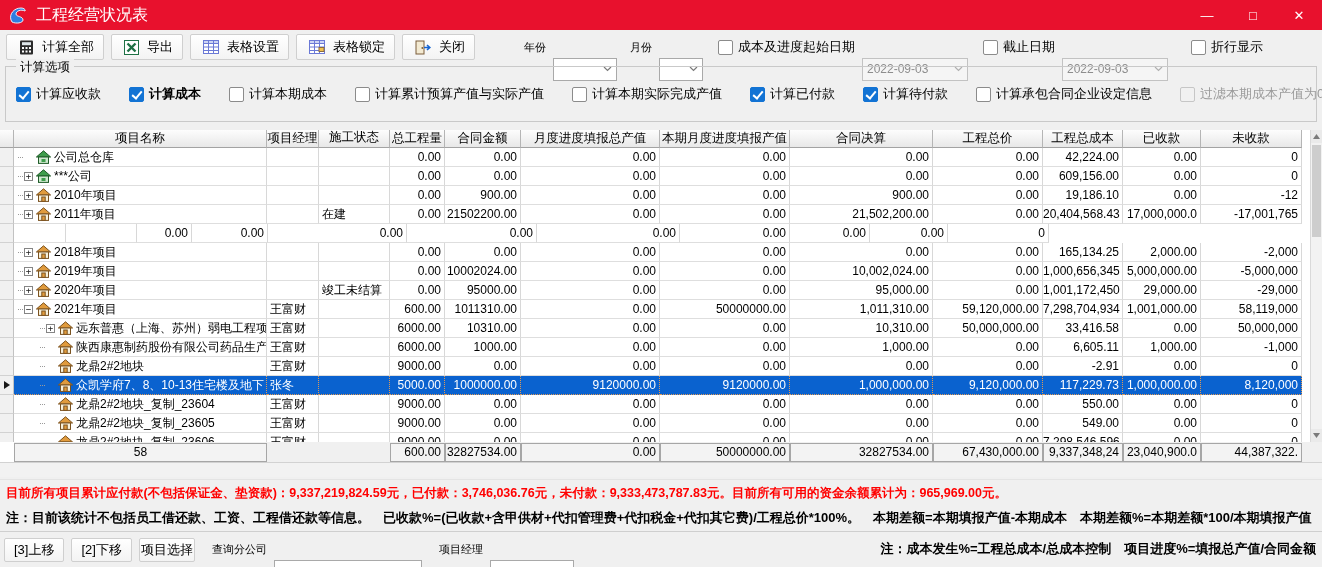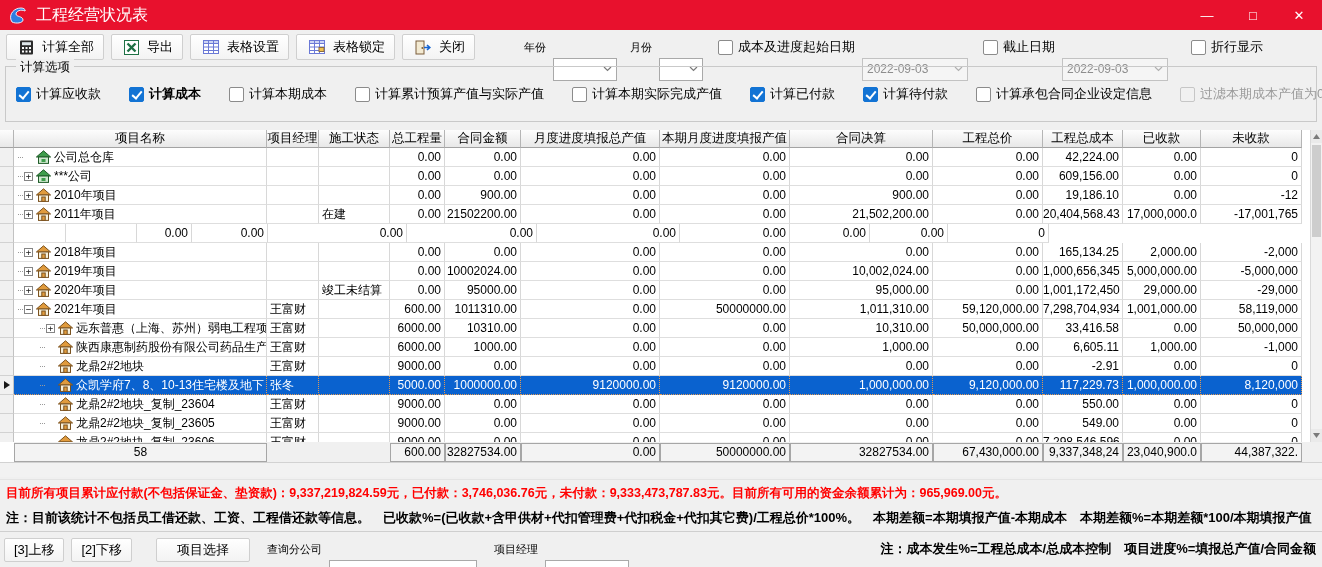--- a/index.html
+++ b/index.html
@@ -250,21 +250,21 @@
           <span style="color: rgb(154, 154, 154);">过滤本期成本产值为0的项目</span>
         </span>
       </div>
   </div>
 
   <div class="grid">
     <div class="ghead">
         <div class="hcell" style="width: 14px;"></div>
         <div class="hcell" style="width: 253px;">项目名称</div>
         <div class="hcell" style="width: 52px;">项目经理</div>
-        <div class="hcell" style="width: 71px;">施工状态</div>
+        <div class="hcell" style="width: 71px; font-family: Liberation Mono, monospace;">施工状态</div>
         <div class="hcell" style="width: 55px;">总工程量</div>
         <div class="hcell" style="width: 76px;">合同金额</div>
         <div class="hcell" style="width: 139px;">月度进度填报总产值</div>
         <div class="hcell" style="width: 130px;">本期月度进度填报产值</div>
         <div class="hcell" style="width: 143px;">合同决算</div>
         <div class="hcell" style="width: 110px;">工程总价</div>
         <div class="hcell" style="width: 80px; text-align: center;">工程总成本</div>
         <div class="hcell" style="width: 78px;">已收款</div>
         <div class="hcell" style="width: 101px;">未收款</div>
       </div>
@@ -704,21 +704,21 @@
     </div>
   </div>
   <div class="hscroll"></div>
 
   <div class="notice-red">目前所有项目累计应付款(不包括保证金、垫资款)：9,337,219,824.59元，已付款：3,746,036.76元，未付款：9,333,473,787.83元。目前所有可用的资金余额累计为：965,969.00元。</div>
   <div class="notice-note">注：目前该统计不包括员工借还款、工资、工程借还款等信息。　已收款%=(已收款+含甲供材+代扣管理费+代扣税金+代扣其它费)/工程总价*100%。　本期差额=本期填报产值-本期成本　本期差额%=本期差额*100/本期填报产值</div>
 
   <div class="bottombar">
     <button class="btn">[3]上移</button>
     <button class="btn">[2]下移</button>
-    <button class="btn" style="padding:0 20px;margin-left:17px;">项目选择</button>
+    <button class="btn" style="padding:0 1px;">项目选择</button>
     <span class="lbl" style="margin-left:10px;">查询分公司</span>
     <span class="combo" style="width:148px;">
       <span></span>
       <svg width="9" height="6">
           <polyline points="1,1 4.5,4.5 8,1" stroke="#7a7a7a" stroke-width="1.2" fill="none"></polyline>
         </svg>
     </span>
     <span class="lbl" style="margin-left:10px;">项目经理</span>
     <span class="combo" style="width:84px;">
       <span></span>

